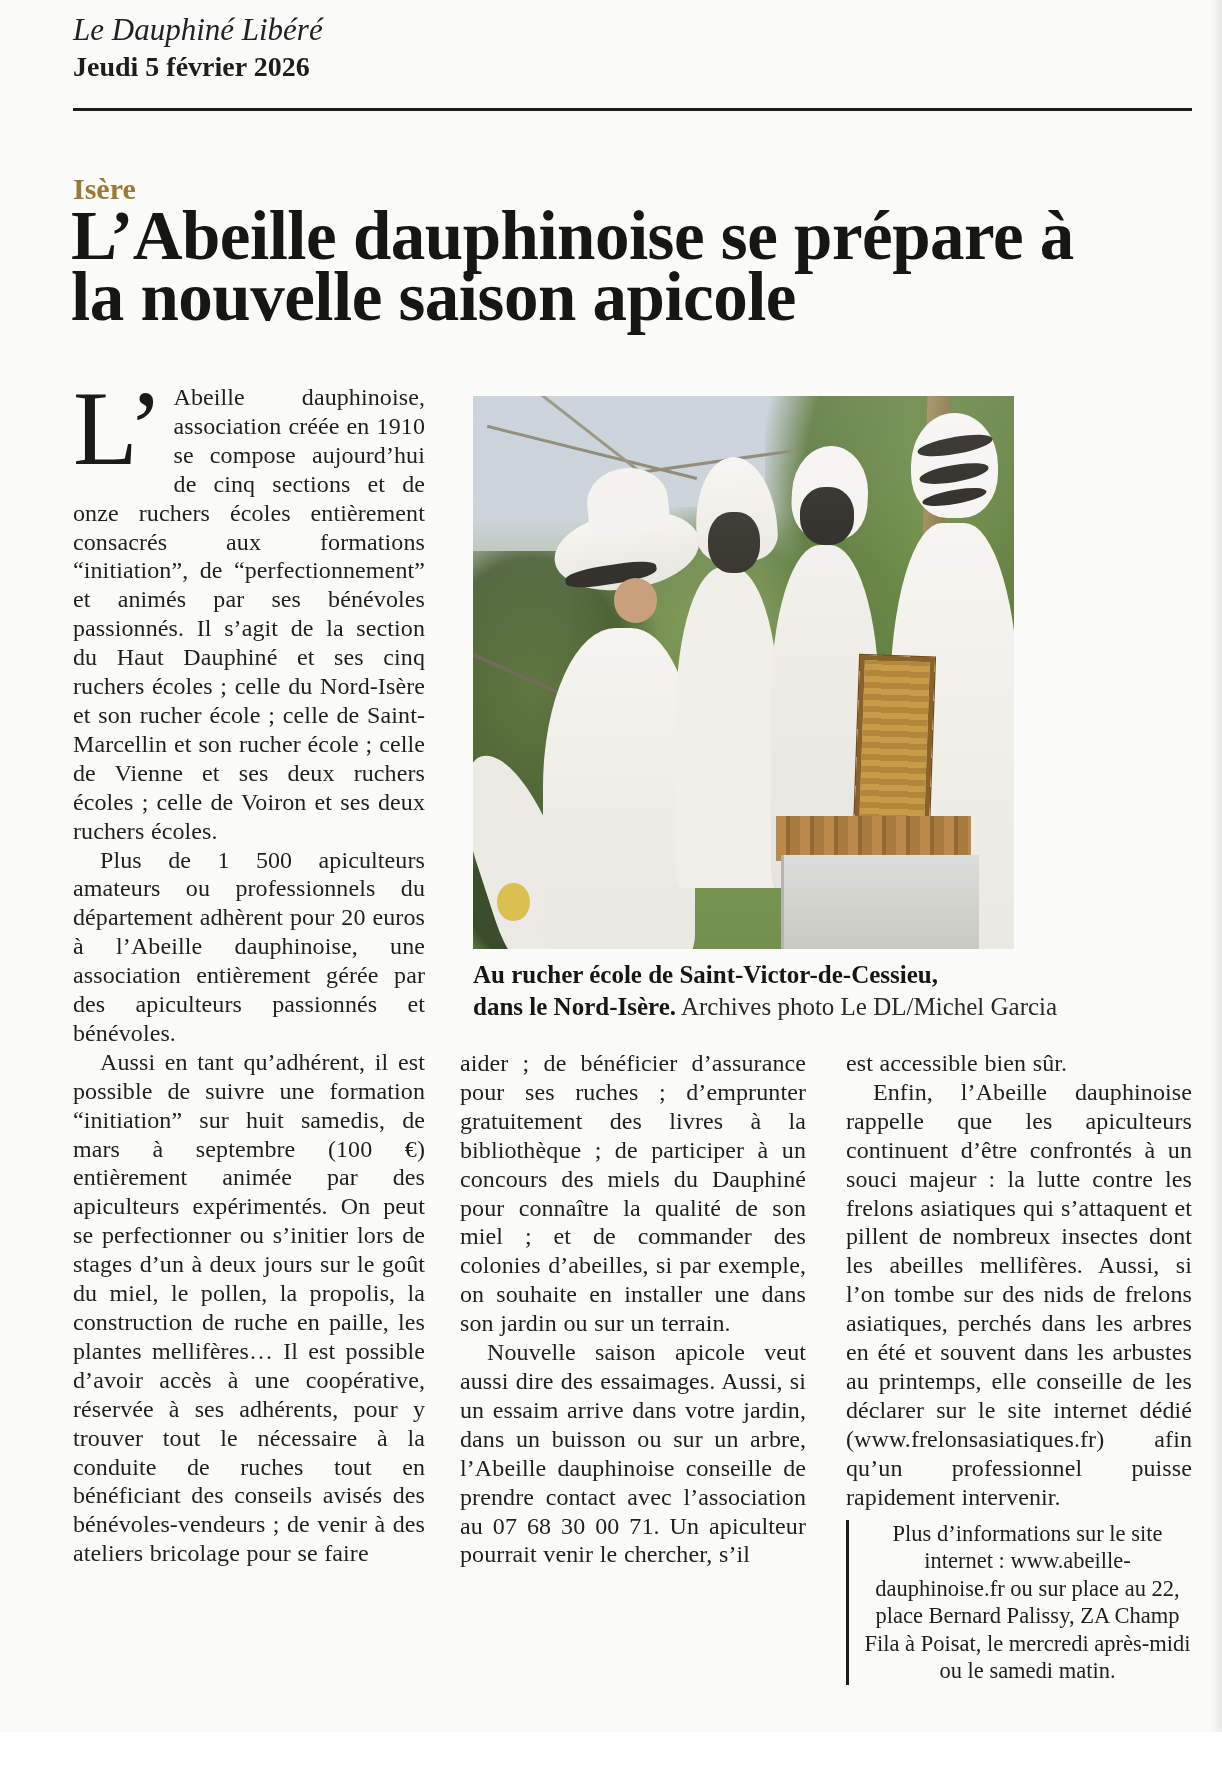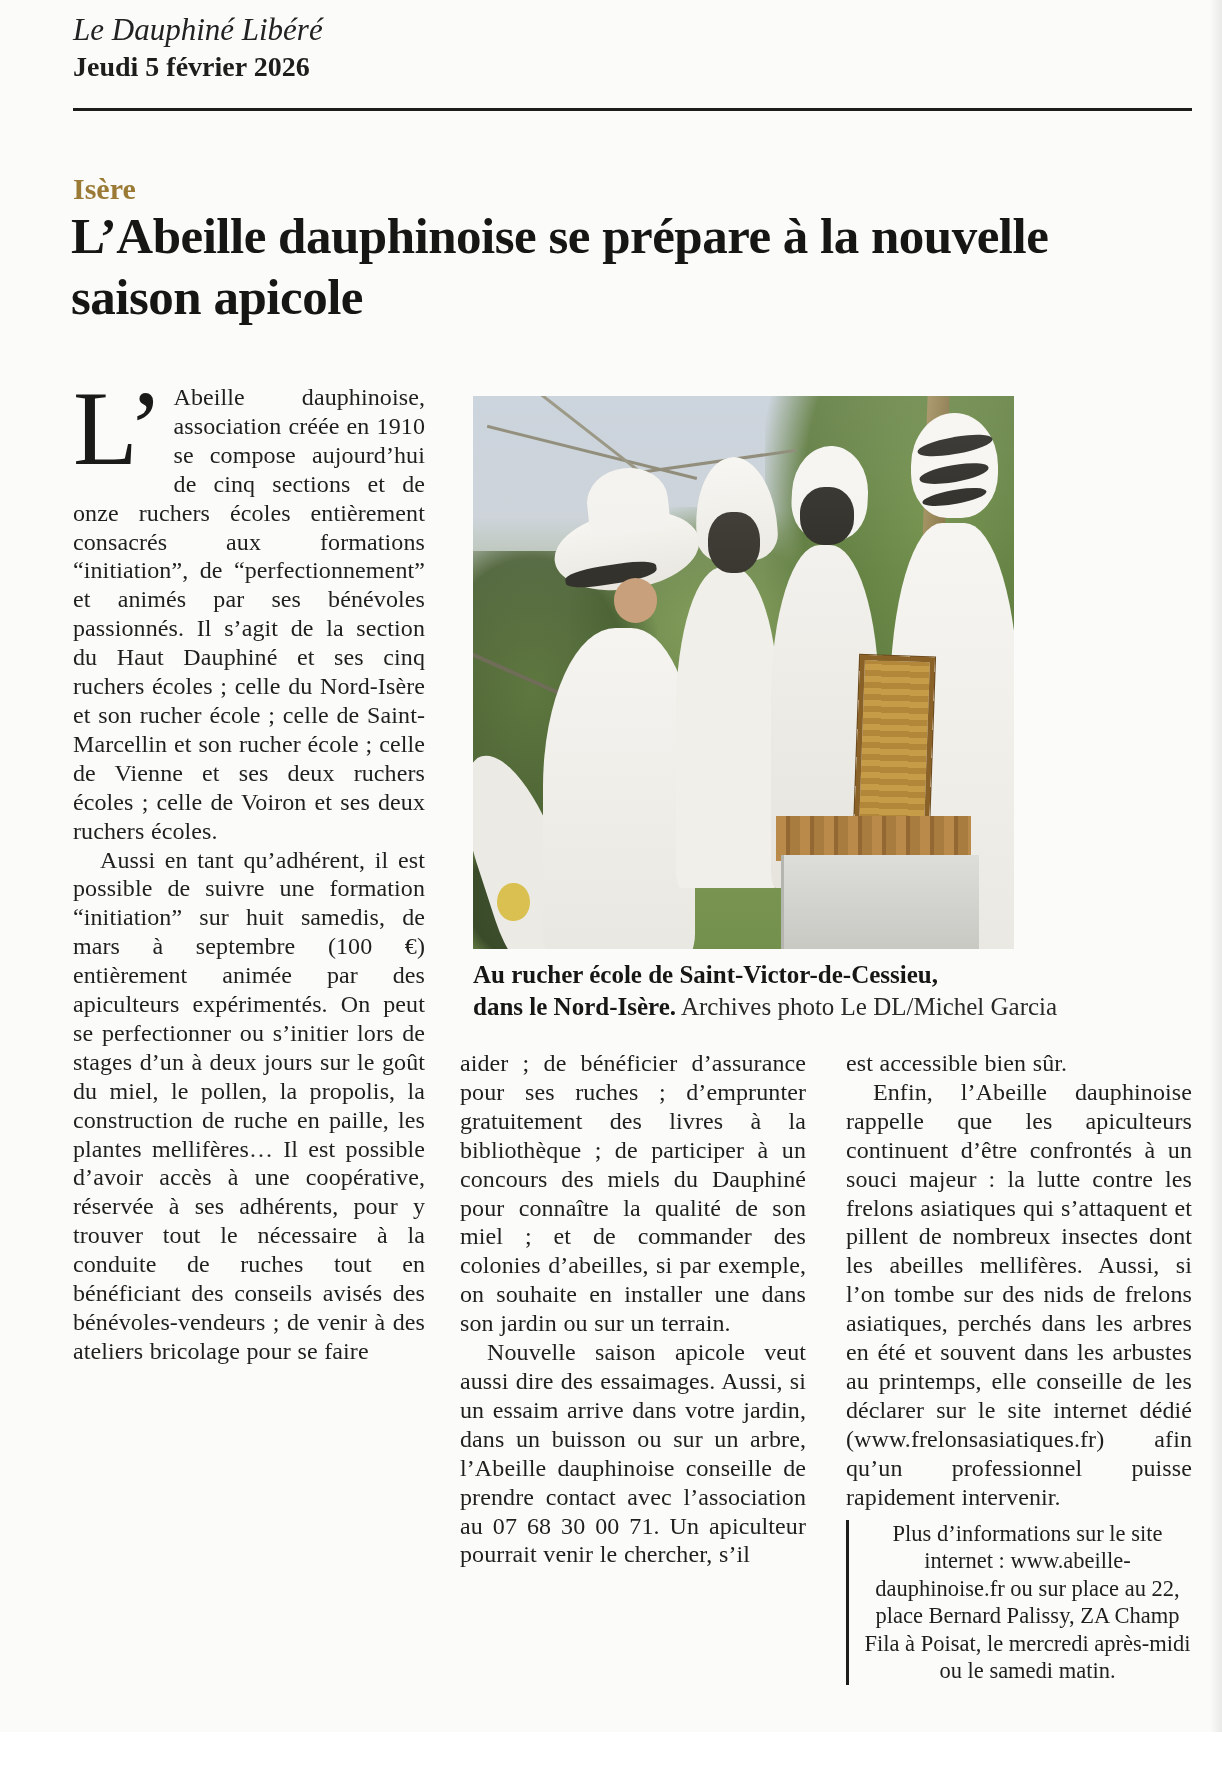--- a/index.html
+++ b/index.html
@@ -8,21 +8,21 @@
 
   
   .masthead{position:absolute;left:73px;top:12px;}
   .mast-title{font-style:italic;font-size:31px;line-height:36px;color:#222;}
   .mast-date{font-weight:700;font-size:28px;line-height:34px;margin-top:2px;}
   .header-rule{position:absolute;left:73px;top:108px;width:1119px;height:3px;background:#1d1d1b;}
 
   
   .kicker{position:absolute;left:73px;top:170px;font-size:30px;font-weight:700;color:#9a7a35;line-height:38px;}
   .headline{position:absolute;left:71px;top:206px;width:1010px;margin:0;
-            font-size:51px;line-height:61px;font-weight:700;letter-spacing:-0.5px;color:#161614;}
+            font-size:69px;line-height:61px;font-weight:700;letter-spacing:-0.5px;color:#161614;}
 
   
   .columns{position:absolute;left:73px;top:383px;width:1119px;display:flex;gap:35px;}
   .col-left{width:352px;}
   .right-area{width:732px;}
   .two-cols{display:flex;gap:40px;margin-top:26px;}
   .col-mid,.col-right{width:347px;}
 
   p.body{margin:0;font-size:24px;line-height:28.9px;text-align:justify;
          letter-spacing:0.1px;word-spacing:0.5px;color:#1f1f1d;}
@@ -97,20 +97,21 @@
   </div>
   <div class="header-rule"></div>
 
   <div class="kicker">Isère</div>
   <h1 class="headline">L’Abeille dauphinoise se prépare à la nouvelle saison apicole</h1>
 
   <div class="columns">
 
     <div class="col-left">
       <p class="body"><span class="dropcap">L’</span><span>Abeille dauphinoise, association créée en 1910 se compose aujourd’hui de cinq sections et de onze ruchers écoles entièrement consacrés aux formations “initiation”, de “perfectionnement” et animés par ses bénévoles passionnés. Il s’agit de la section du Haut Dauphiné et ses cinq ruchers écoles ; celle du Nord-Isère et son rucher école ; celle de Saint-Marcellin et son rucher école ; celle de Vienne et ses deux ruchers écoles ; celle de Voiron et ses deux ruchers écoles.</span></p>
+      <p class="body indent">Plus de 1 500 apiculteurs amateurs ou professionnels du département adhèrent pour 20 euros à l’Abeille dauphinoise, une association entièrement gérée par des apiculteurs passionnés et bénévoles.</p>
       <p class="body indent">Aussi en tant qu’adhérent, il est possible de suivre une formation “initiation” sur huit samedis, de mars à septembre (100 €) entièrement animée par des apiculteurs expérimentés. On peut se perfectionner ou s’initier lors de stages d’un à deux jours sur le goût du miel, le pollen, la propolis, la construction de ruche en paille, les plantes mellifères… Il est possible d’avoir accès à une coopérative, réservée à ses adhérents, pour y trouver tout le nécessaire à la conduite de ruches tout en bénéficiant des conseils avisés des bénévoles-vendeurs ; de venir à des ateliers bricolage pour se faire</p>
     </div>
 
     <div class="right-area">
 
       <figure class="photo-block">
         <div class="photo">
           <div class="ph fol-right"></div>
           <div class="ph fol-mid"></div>
           <div class="ph fol-left"></div>

